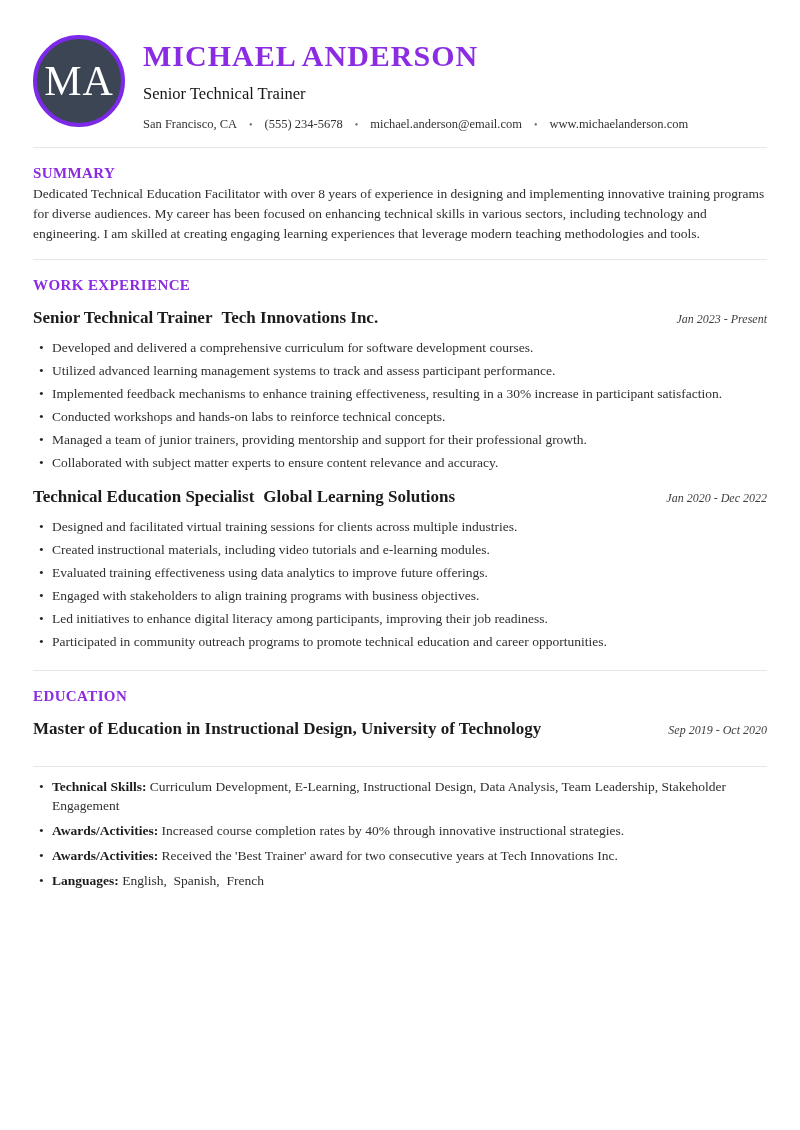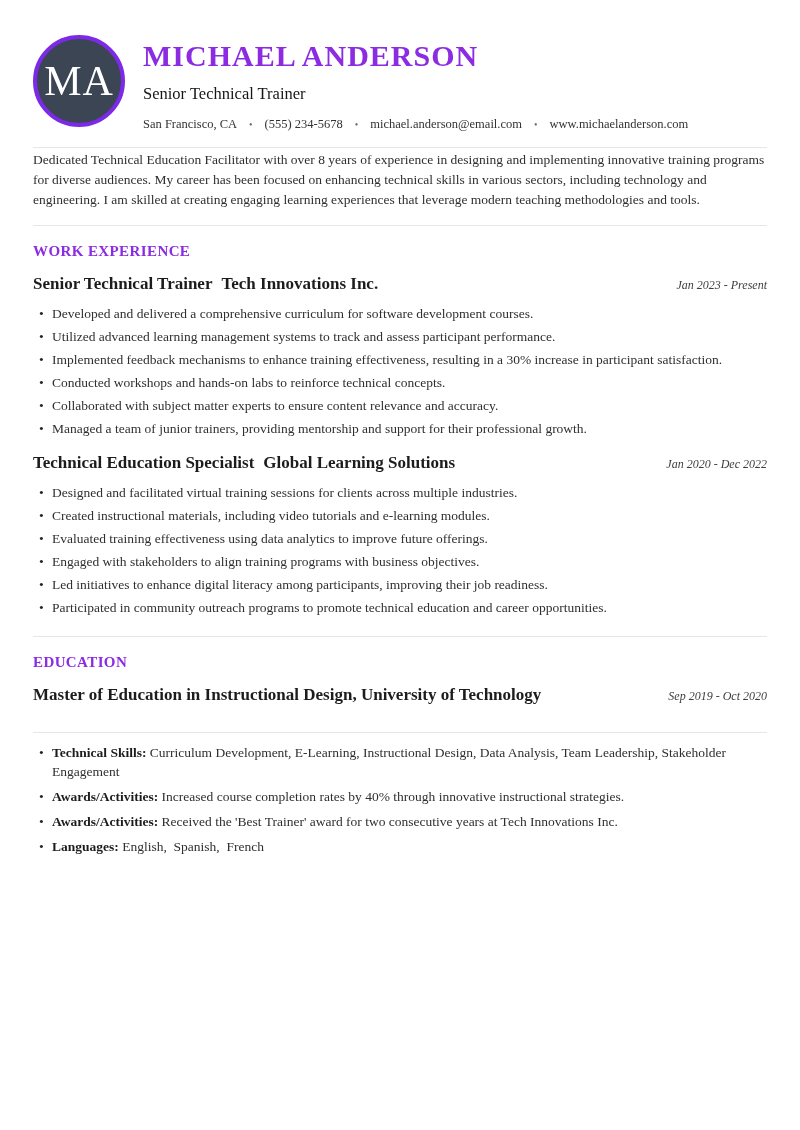--- a/index.html
+++ b/index.html
@@ -157,42 +157,43 @@
         <span>michael.anderson@email.com</span>
         <span class="contact-sep">•</span>
         <span>www.michaelanderson.com</span>
       </div>
     </div>
   </div>
 
   <hr class="divider">
 
   <div>
+    <div class="section-heading">SUMMARY</div>
     <p class="summary-text">Dedicated Technical Education Facilitator with over 8 years of experience in designing and implementing innovative training programs for diverse audiences. My career has been focused on enhancing technical skills in various sectors, including technology and engineering. I am skilled at creating engaging learning experiences that leverage modern teaching methodologies and tools.</p>
   </div>
 
   <hr class="divider">
 
   <div>
     <div class="section-heading">WORK EXPERIENCE</div>
 
     <div>
       <div class="entry-header">
         <div class="entry-title">
           <span>Senior Technical Trainer</span><span class="entry-company">Tech Innovations Inc.</span>
         </div>
         <span class="entry-dates">Jan 2023 - Present</span>
       </div>
       <ul class="bullets">
         <li>Developed and delivered a comprehensive curriculum for software development courses.</li>
         <li>Utilized advanced learning management systems to track and assess participant performance.</li>
         <li>Implemented feedback mechanisms to enhance training effectiveness, resulting in a 30% increase in participant satisfaction.</li>
         <li>Conducted workshops and hands-on labs to reinforce technical concepts.</li>
+        <li>Managed a team of junior trainers, providing mentorship and support for their professional growth.</li>
         <li>Collaborated with subject matter experts to ensure content relevance and accuracy.</li>
-        <li>Managed a team of junior trainers, providing mentorship and support for their professional growth.</li>
       </ul>
     </div>
 
     <div>
       <div class="entry-header">
         <div class="entry-title">
           <span>Technical Education Specialist</span><span class="entry-company">Global Learning Solutions</span>
         </div>
         <span class="entry-dates">Jan 2020 - Dec 2022</span>
       </div>

